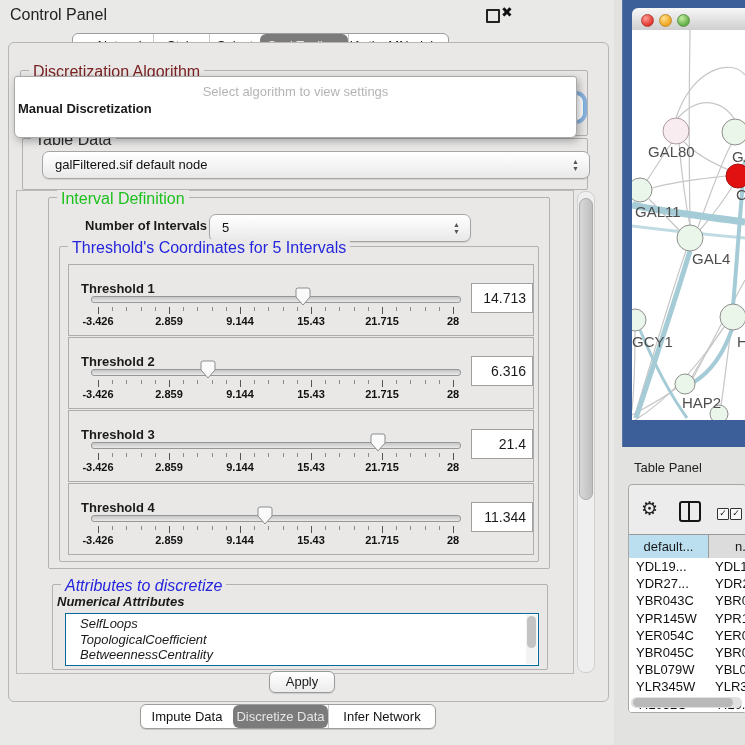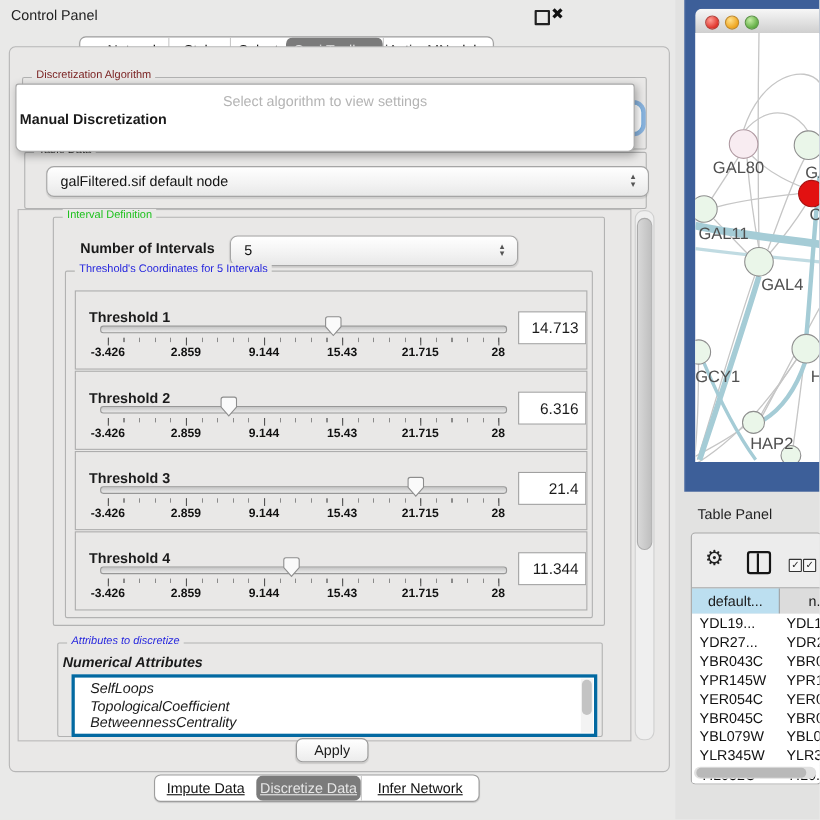--- a/index.html
+++ b/index.html
@@ -1,32 +1,32 @@
 <!DOCTYPE html>
 <html style="--accent: #4a90d9; --window-blue: #3d5f99; --green-label: #1dc11d; --blue-label: #2525dd; --darkred-label: #7a2222; --tab-selected: #7b7b7b; --header-highlight: #bcdff0; --red-node: #e21111; --teal-edge: #a5ccd6; --node-fill: #eaf6e9; --pink-node: #f8ecf1;"><head>
 <meta charset="utf-8">
 <style>
   html,body{margin:0;padding:0;}
   body{width:745px;height:745px;overflow:hidden;background:#e9e9e8;
        font-family:"Liberation Sans","DejaVu Sans",sans-serif;font-size:13px;color:#1a1a1a;
        position:relative;-webkit-font-smoothing:antialiased;}
   .abs{position:absolute;}
   
-  .cp-title{left:10px;top:6px;font-size:13px;color:#222;}
+  .cp-title{left:10px;top:6px;font-size:16px;color:#222;}
   .float-btn{left:486px;top:9px;width:10px;height:10px;border:2px solid #222;border-radius:1px;cursor:pointer;}
   .close-btn{left:501px;top:4px;font-size:14px;font-weight:bold;color:#111;cursor:pointer;}
   .tabbar{left:72px;top:33px;height:23px;display:flex;background:#fff;border:1px solid #9d9d9d;
           border-radius:6px;overflow:hidden;box-shadow:0 1px 1px rgba(0,0,0,.15);}
   .tab{line-height:23px;text-align:center;color:#111;cursor:pointer;white-space:nowrap;
-       display:flex;align-items:flex-end;justify-content:center;gap:5px;text-decoration:underline;}
+       display:flex;align-items:flex-end;justify-content:center;gap:5px;}
   .tab.sep{border-left:1px solid #c8c8c8;}
   .tab.sel{background:var(--tab-selected);color:#e6e6e6;border-radius:6px;}
   .panel{left:8px;top:42px;width:599px;height:658px;background:#e9e8e7;border:1px solid #b6b6b6;border-radius:6px;}
   .group{border:1px solid #b2b2b2;border-radius:2px;}
-  .group-label{position:absolute;top:-8px;left:8px;background:#e9e8e7;padding:0 4px;font-size:10px;}
+  .group-label{position:absolute;top:-8px;left:8px;background:#e9e8e7;padding:0 4px;font-size:16px;}
   .lbl-darkred{color:var(--darkred-label);}
   .lbl-green{color:var(--green-label);}
   .lbl-blue{color:var(--blue-label);}
   .combo{background:linear-gradient(#ffffff,#f2f2f2 60%,#e8e8e8);border:1px solid #a5a5a5;border-radius:7px;
          line-height:26px;padding-left:12px;color:#111;cursor:pointer;box-shadow:0 1px 1px rgba(0,0,0,.1);}
   .stepper{position:absolute;right:10px;top:0;height:100%;display:flex;flex-direction:column;
            justify-content:center;color:#555;font-size:7px;line-height:7px;text-align:center;}
   .combo-focus{left:30px;top:94px;width:552px;height:25px;border-radius:8px;background:#fff;
                border:1px solid #7ab0e0;box-shadow:0 0 0 3px rgba(74,144,217,.6);z-index:5;}
   .popup{left:14px;top:76px;width:561px;height:60px;background:#fff;border:1px solid #a9a9a9;
@@ -41,21 +41,21 @@
   .thr-label{position:absolute;left:12px;top:6px;font-weight:bold;margin-top:10px;}
   .slider-track{position:absolute;left:22px;top:31px;width:368px;height:5px;border:1px solid #979797;
         border-radius:3px;background:linear-gradient(#c6c6c6,#e9e9e9);cursor:pointer;}
   .thumb{position:absolute;top:22px;width:16px;height:19px;cursor:pointer;}
   .minor-ticks{position:absolute;left:29px;top:42px;width:357px;height:4px;
         background:repeating-linear-gradient(90deg,#8a8a8a 0 1px,transparent 1px 14.2px);}
   .major-tick{position:absolute;top:42px;width:1px;height:7px;background:#555;}
   .tickl{position:absolute;top:50px;transform:translateX(-50%);font-size:11px;font-weight:bold;color:#111;white-space:nowrap;}
   .valbox{position:absolute;left:402px;top:18px;width:54px;height:28px;background:#fff;border:1px solid #a0a0a0;
         font-size:14px;line-height:28px;text-align:right;padding-right:6px;}
-  .listbox{position:absolute;background:#fff;border:3px solid #0369a1;overflow:hidden;}
+  .listbox{position:absolute;background:#fff;border:1px solid #0369a1;overflow:hidden;}
   .listitem{padding-left:14px;line-height:15.5px;white-space:nowrap;cursor:pointer;}
   .btn{background:linear-gradient(#ffffff,#ececec);border:1px solid #999;border-radius:6px;
        text-align:center;line-height:20px;cursor:pointer;box-shadow:0 1px 1px rgba(0,0,0,.12);}
   
   .right-col{left:614px;top:0;width:131px;height:745px;background:#e2e2e1;}
   .net-window{left:622px;top:0;width:123px;height:447px;background:var(--window-blue);
         box-shadow:inset 1px 0 0 rgba(255,255,255,.15);}
   .net-titlebar{left:632px;top:8px;width:113px;height:22px;border-radius:6px 0 0 0;
         background:linear-gradient(#f7f7f7,#cfcfcf);border-bottom:1px solid #8f8f8f;}
   .tl{position:absolute;top:6px;width:11px;height:11px;border-radius:50%;cursor:pointer;}
@@ -135,21 +135,21 @@
   <div class="popup-opt" style="top:24px;font-weight:bold;">Manual Discretization</div>
 </div>
 
 <div class="abs scrollpane"></div>
 <div class="abs vscroll">
   <div class="vscroll-thumb"></div>
 </div>
 
 <div class="abs group" style="left:48px;top:197px;width:500px;height:370px;">
   <span class="group-label lbl-green">Interval Definition</span>
-  <div class="abs" style="left:24px;top:20px;font-weight:bold;">Number of Intervals</div>
+  <div class="abs" style="left:36px;top:20px;font-weight:bold;">Number of Intervals</div>
   <div class="combo" style="position:absolute;left:160px;top:16px;width:248px;height:26px;">
     <span>5</span>
     <span class="stepper">
         <span>▲</span>
         <span>▼</span>
       </span>
   </div>
 
   <div class="group" style="position:absolute;left:10px;top:48px;width:478px;height:314px;">
     <span class="group-label lbl-blue">Threshold's Coordinates for 5 Intervals</span>

